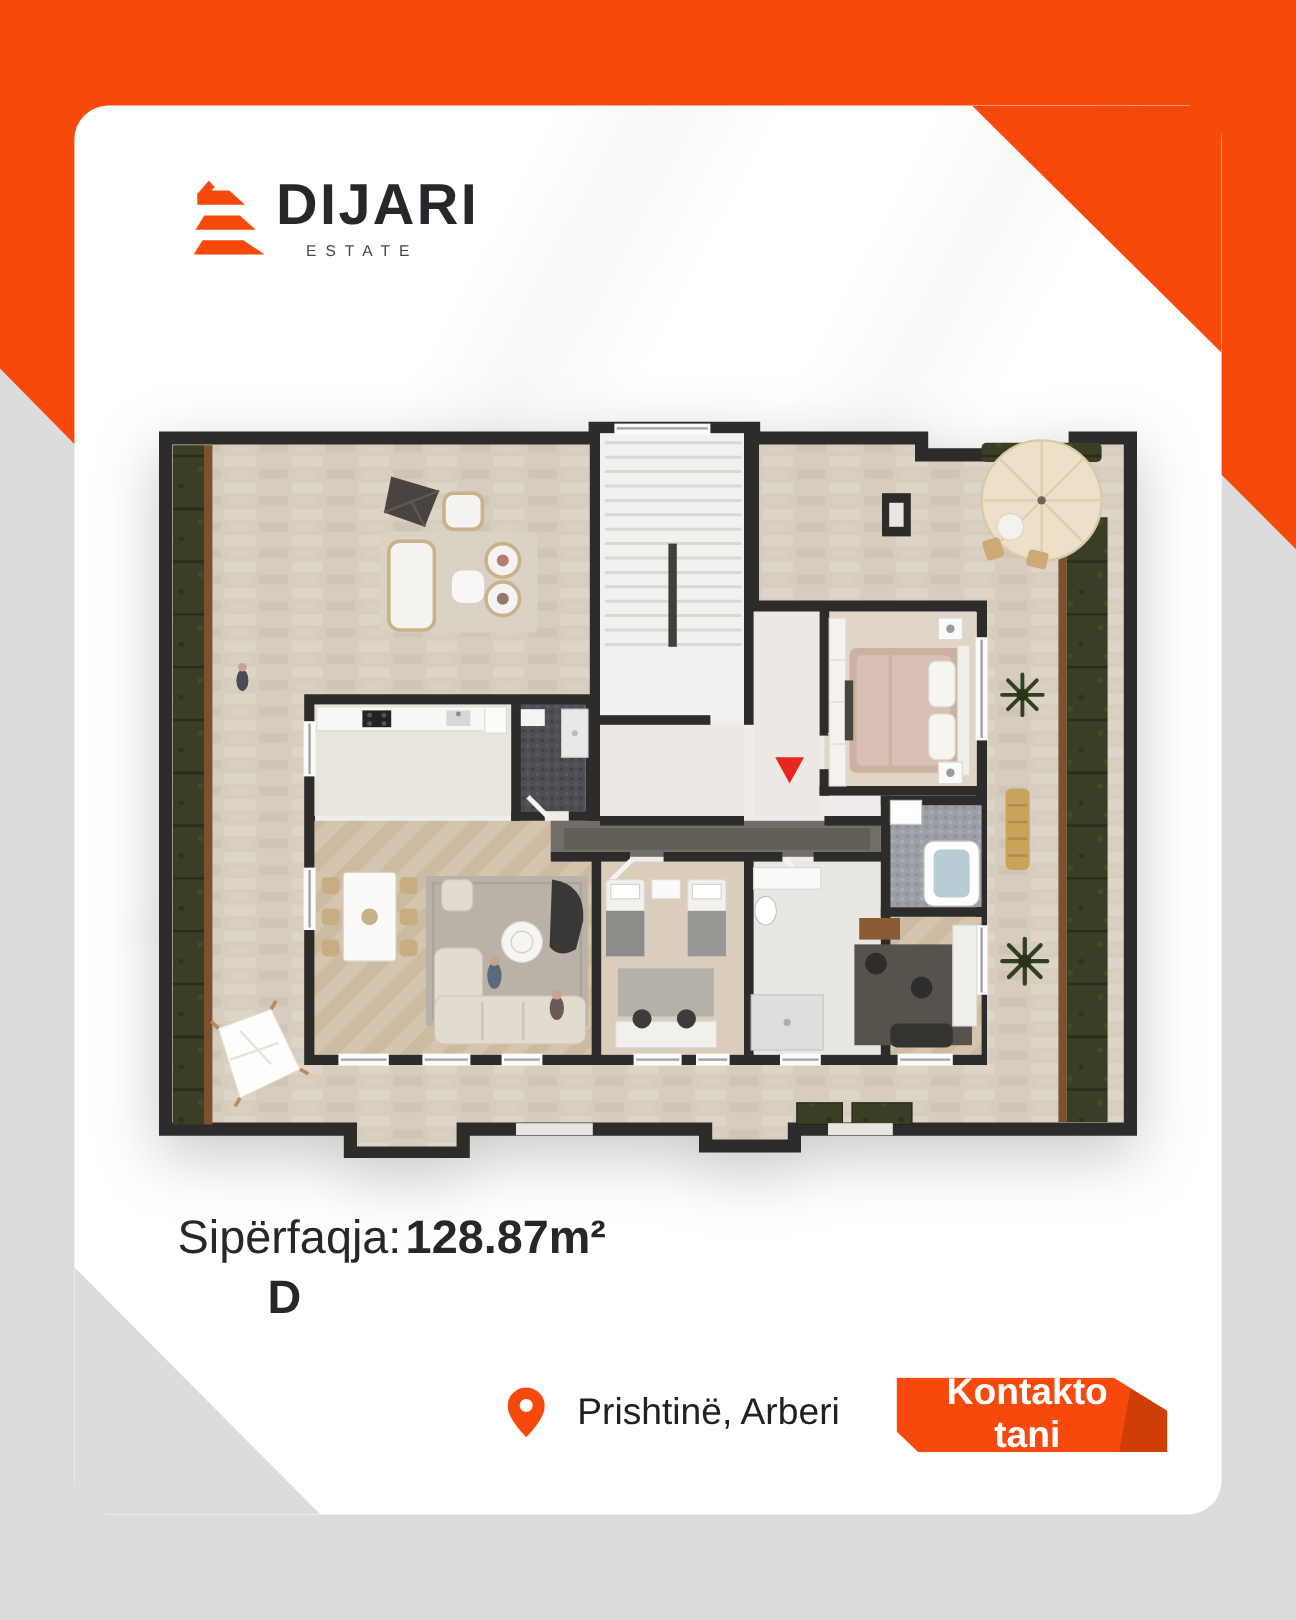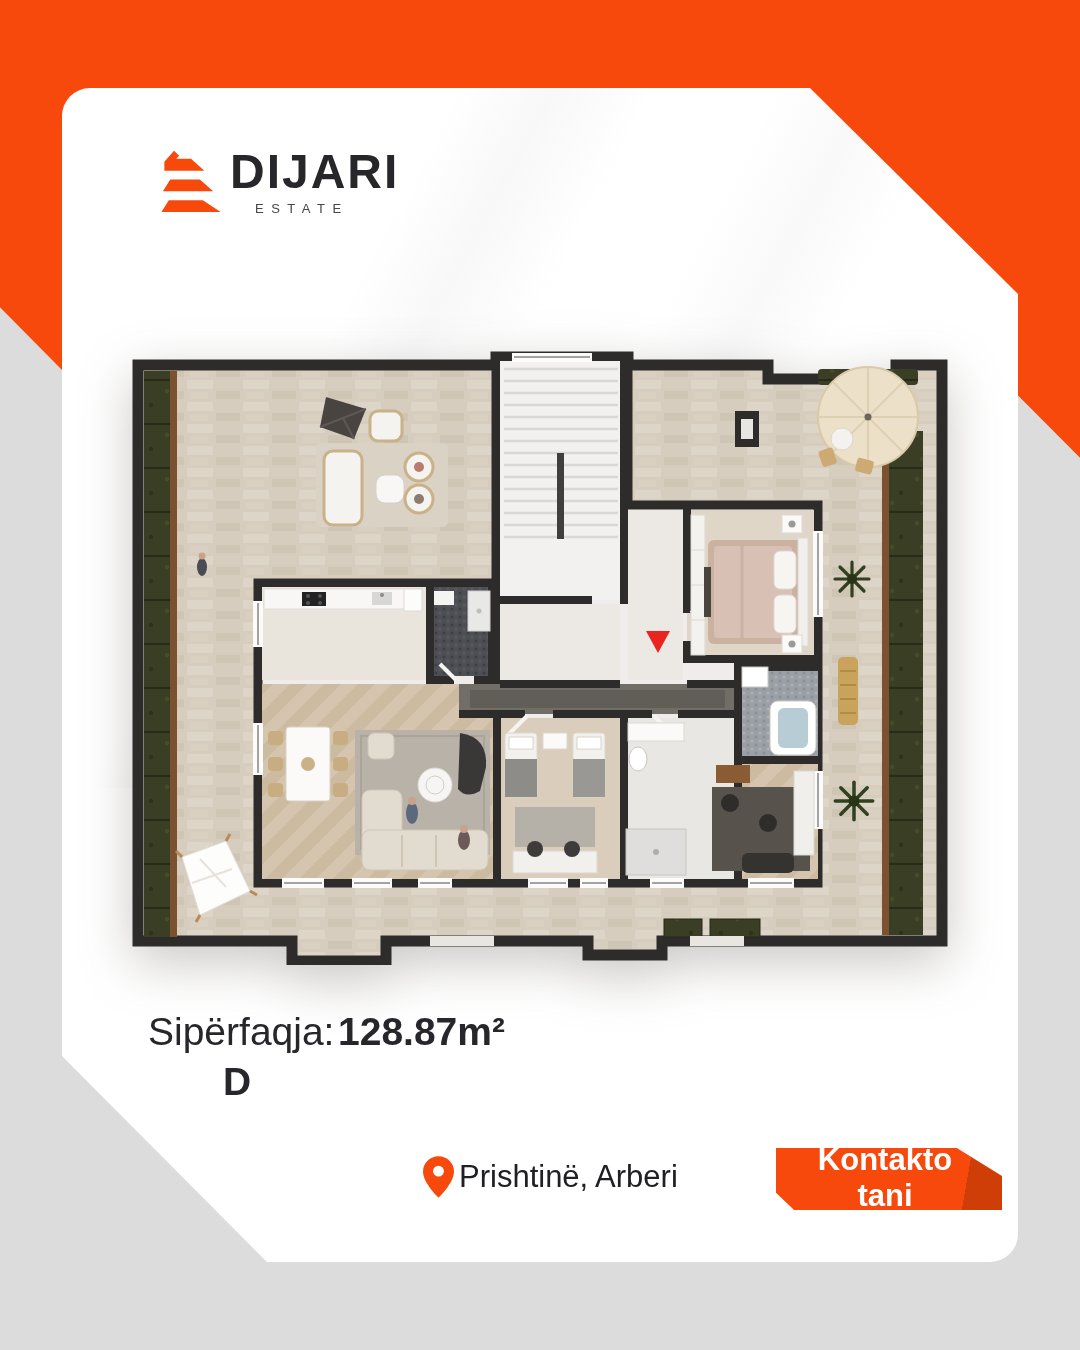--- a/index.html
+++ b/index.html
@@ -28,28 +28,28 @@
         filter:drop-shadow(0 16px 26px rgba(70,58,45,.28));}
   
   .details{position:absolute;left:148px;top:1010px;display:grid;
            grid-template-columns:178px auto;column-gap:12px;row-gap:6px;
            font-size:39px;color:#27272b;}
   .details .lbl{text-align:right;font-weight:400;}
   .details .val{text-align:center;font-weight:700;}
   
   .loc{position:absolute;left:423px;top:1156px;display:flex;align-items:center;}
   .loc-pin{width:31px;height:42px;}
-  .loc-text{margin-left:5px;font-size:31px;color:#202024;}
+  .loc-text{margin-left:27px;font-size:31px;color:#202024;}
   
   .cta{position:absolute;left:747px;top:1148px;width:226px;height:62px;border:0;
        background:linear-gradient(100deg,#f6490b 83%,#cf3e06 83%);
        clip-path:polygon(0 0,80% 0,100% 45%,100% 100%,8% 100%,0 72%);
        color:#ffffff;font-family:"Liberation Sans",sans-serif;
        font-size:31px;font-weight:700;display:flex;align-items:center;justify-content:center;
-       padding:0 18px 2px 10px;cursor:pointer;margin-left:29px;}
+       padding:0 18px 2px 10px;cursor:pointer;}
 </style>
 </head>
 <body>
 
 <div class="canvas">
 
   <div class="bg-orange"></div>
   <div class="card"></div>
   <div class="card-streaks"></div>
   <div class="corner-orange"></div>

